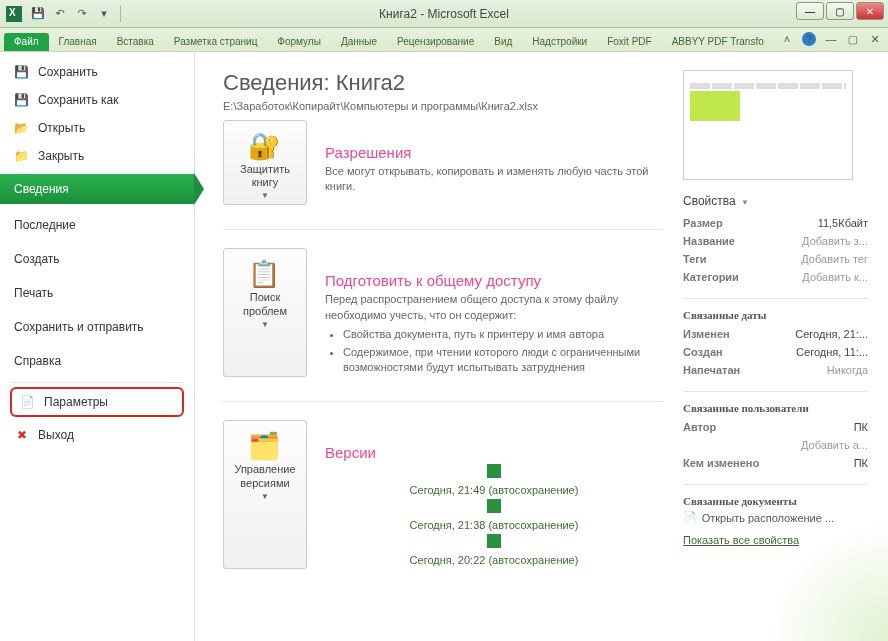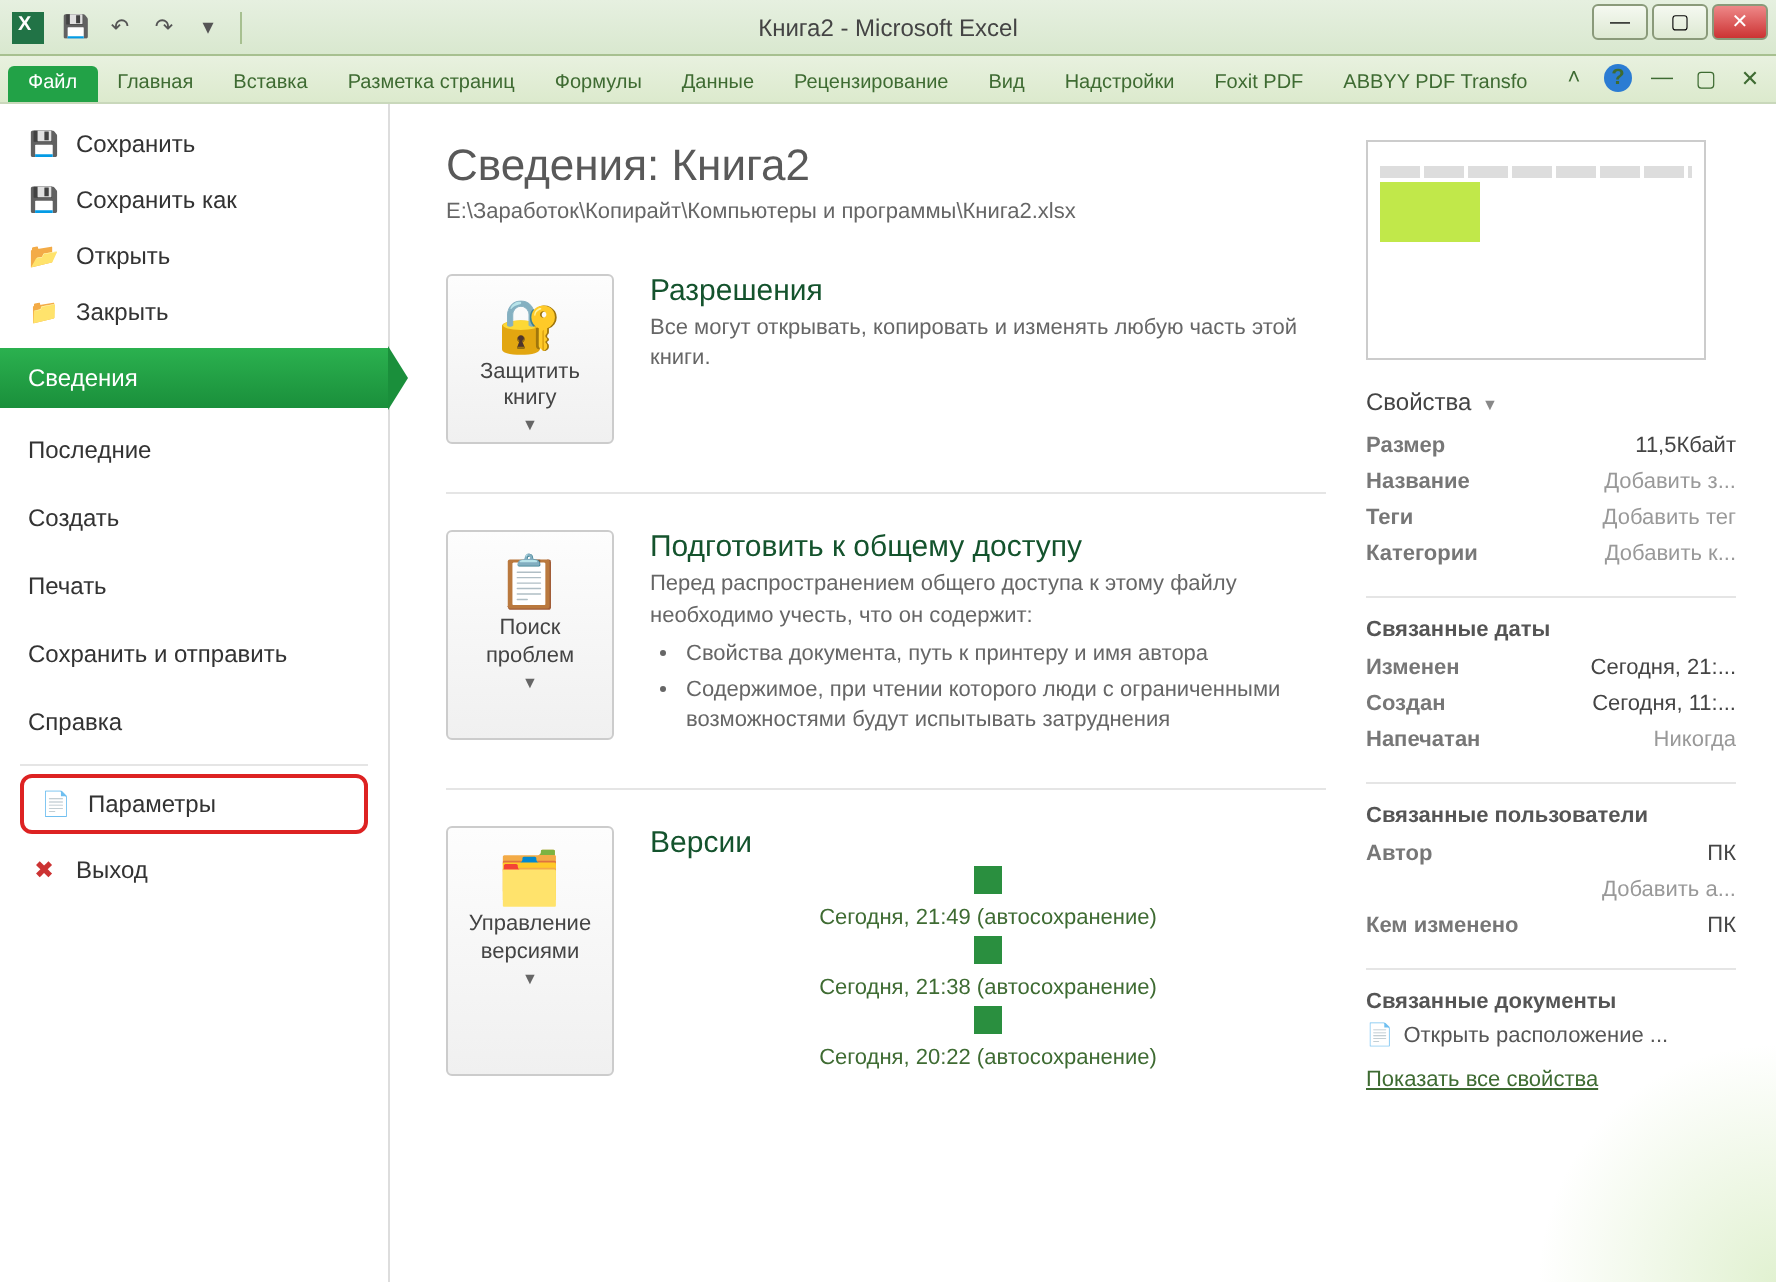--- a/index.html
+++ b/index.html
@@ -33,47 +33,47 @@
 .side-item.info { background: linear-gradient(#2bb14f, #1a8f3b); color: #fff; margin: 4px 0; position: relative; padding: 8px 14px; }
 .side-item.info::after { content: ""; position: absolute; right: -10px; top: 50%; transform: translateY(-50%); border-left: 10px solid #1a8f3b; border-top: 16px solid transparent; border-bottom: 16px solid transparent; }
 .side-item.plain { padding: 10px 14px; }
 .side-item.options { border: 2px solid #d22; border-radius: 6px; margin: 4px 10px; padding: 5px 8px; }
 .side-sep { height: 1px; background: #e5e5e5; margin: 4px 10px; }
 
 
 .main { flex: 1; background: #fff; display: flex; padding: 18px 20px 4px 28px; gap: 20px; overflow: hidden; }
 .center { flex: 1; min-width: 0; }
 .h1 { font-size: 22px; color: #595959; margin-bottom: 4px; }
-.path { font-size: 11px; color: #666; margin-bottom: 25px; }
+.path { font-size: 11px; color: #666; margin-bottom: 8px; }
 .section { display: flex; gap: 18px; margin-bottom: 24px; }
 .big-btn { width: 84px; text-align: center; border: 1px solid #ccc; border-radius: 3px; padding: 8px 4px 4px; background: linear-gradient(#fdfdfd, #f0f0f0); cursor: pointer; }
 .big-btn .bic { height: 34px; display: flex; align-items: center; justify-content: center; font-size: 26px; }
 .big-btn .lbl { font-size: 11px; color: #444; line-height: 1.2; }
 .big-btn .drop { font-size: 8px; color: #666; margin-top: 2px; }
 .sec-body { flex: 1; }
-.sec-title { font-size: 15px; color: #14532d; margin-bottom: 3px; }
+.sec-title { font-size: 15px; color: #ec4899; margin-bottom: 3px; margin-top: 24px; }
 .sec-text { font-size: 11px; color: #666; line-height: 1.4; }
 .sec-text ul { margin: 4px 0 0 18px; }
 .sec-text li { margin-bottom: 2px; }
 .ver-row { display: flex; align-items: center; gap: 6px; font-size: 11px; color: #3e6b32; margin: 3px 0; cursor: pointer; flex-direction: column; }
 .ver-ic { width: 14px; height: 14px; background: #2a8f3f; display: inline-block; }
 .hr { height: 1px; background: #e5e5e5; margin: 0 0 18px 0; }
 
 
 .right { width: 185px; font-size: 11px; color: #555; }
 .thumb { width: 170px; height: 110px; border: 1px solid #ccc; background: #fff; margin-bottom: 14px; position: relative; }
 .thumb::before { content: ""; position: absolute; left: 6px; top: 20px; width: 50px; height: 30px; background: #c1e84a; }
 .thumb::after { content: ""; position: absolute; left: 6px; top: 12px; right: 6px; height: 6px; background: repeating-linear-gradient(90deg, #ddd 0 20px, transparent 20px 22px); }
 .prop-head { font-size: 12px; color: #444; margin: 6px 0; }
 .prop-head .dd { font-size: 8px; color: #888; margin-left: 2px; }
 .prop-row { display: flex; justify-content: space-between; padding: 3px 0; }
 .prop-row .k { color: #777; font-weight: bold; }
 .prop-row .v { color: #444; max-width: 95px; overflow: hidden; text-overflow: ellipsis; white-space: nowrap; text-align: center; }
 .prop-row .v.add { color: #999; margin-left: 17px; }
-.sub-h { font-weight: 600; color: #555; margin: 12px 0 4px; border-top: 1px solid #e5e5e5; padding-top: 10px; }
+.sub-h { font-weight: 600; color: #555; margin: 12px 0 4px; border-top: 1px solid #e5e5e5; padding-top: 10px; font-family: Liberation Serif, serif; }
 .link { color: #3e6b32; text-decoration: underline; cursor: pointer; margin-top: 10px; display: inline-block; font-size: 11px; }
 .doc-link { display: flex; align-items: center; gap: 5px; font-size: 11px; color: #555; margin-top: 4px; cursor: pointer; }
 
 
 .shine { position: absolute; right: 0; bottom: 0; width: 120px; height: 120px; background: radial-gradient(circle at bottom right, rgba(180,220,140,0.4), transparent 70%); pointer-events: none; }
 </style>
 </head>
 <body>
 
 <div class="titlebar">

